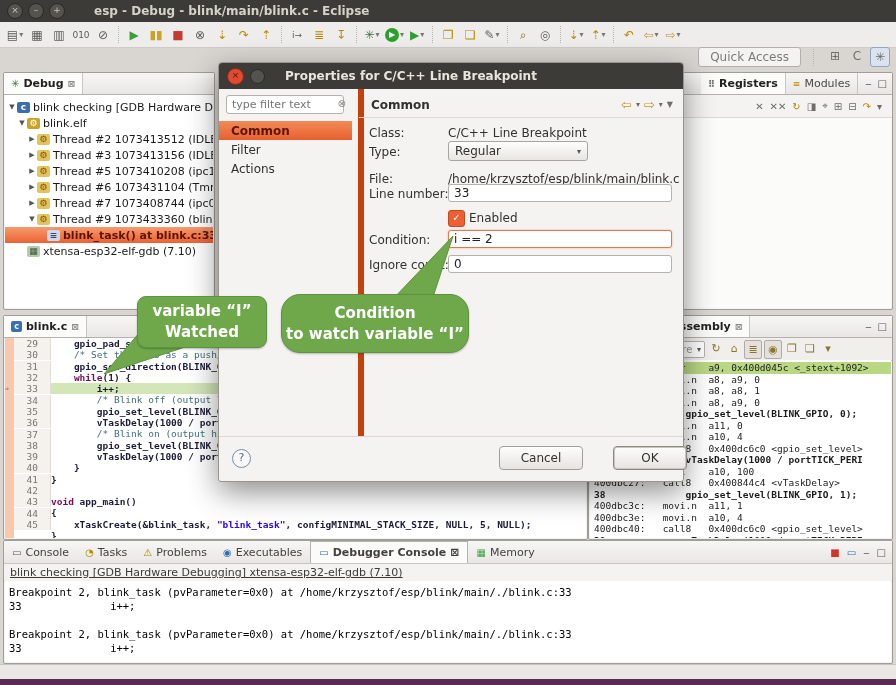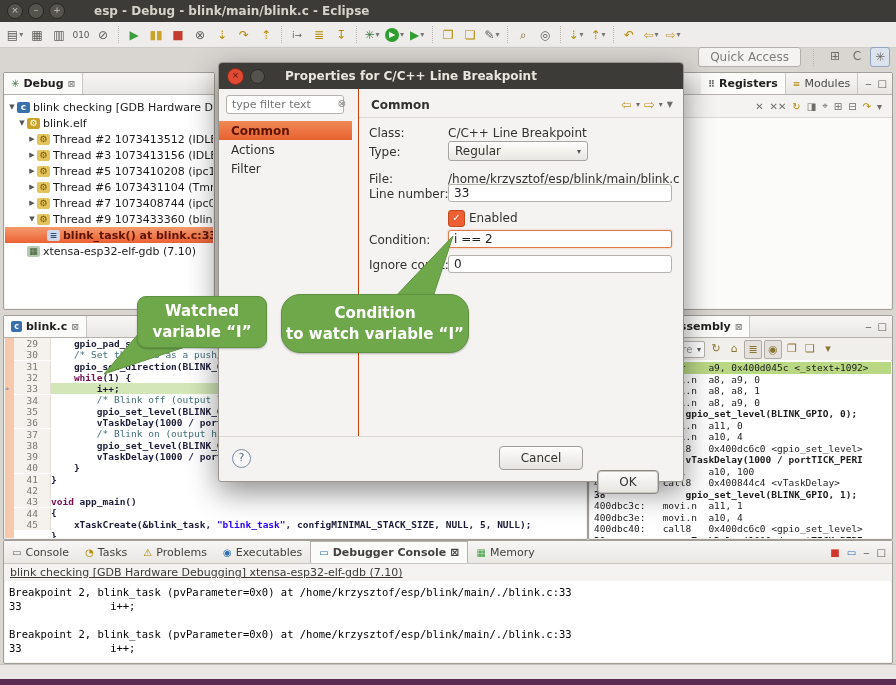--- a/index.html
+++ b/index.html
@@ -95,21 +95,21 @@
   
   #dialog{position:absolute;left:218px;top:62px;width:466px;height:420px;background:#f4f3f1;
           border:1px solid #98958f;border-radius:4px 4px 3px 3px;box-shadow:0 10px 30px rgba(0,0,0,.45);z-index:10;
           box-sizing:border-box;}
   #dialog-titlebar{height:26px;background:#3c3b37;border-radius:3px 3px 0 0;display:flex;align-items:center;
                    gap:6px;padding-left:8px;}
   #dialog-close{width:15px;height:15px;border-radius:50%;background:#de4b32;border:1px solid #8e2417;
                 color:#5b1109;font-size:9px;line-height:13px;text-align:center;}
   .dlg-circ{width:13px;height:13px;border-radius:50%;background:#55534d;border:1px solid #292824;}
   #dialog-title{color:#e8e5de;font-weight:bold;font-size:12px;margin-left:14px;white-space:nowrap;}
-  #dlg-left{position:absolute;left:0;top:26px;width:139px;bottom:44px;border-right:1px solid #c2410c;
+  #dlg-left{position:absolute;left:0;top:26px;width:139px;bottom:44px;border-right:6px solid #c2410c;
             background:#f4f3f1;}
   #dlg-filter{position:absolute;left:7px;top:6px;width:118px;height:19px;border:1px solid #b5b2ad;border-radius:3px;
               background:#fff;font-size:11px;color:#9a9894;padding:0 16px 0 5px;box-sizing:border-box;
               font-family:"DejaVu Sans","Liberation Sans",sans-serif;}
   #dlg-filter-clear{position:absolute;right:12px;top:9px;font-size:10px;color:#8a8782;}
   #dlg-tree{position:absolute;left:0px;top:32px;right:6px;}
   .dtitem{height:19px;display:flex;align-items:center;padding-left:12px;font-size:12px;color:#33312d;}
   .dtitem.sel{background:linear-gradient(#f08a57,#e8612f);color:#5d1400;font-weight:bold;}
   #dlg-right{position:absolute;left:140px;top:26px;right:0;bottom:44px;}
   #dlg-header{position:absolute;left:12px;top:9px;font-weight:bold;font-size:12px;color:#33312d;}
@@ -128,21 +128,21 @@
   #type-combo .arrow{margin-left:auto;font-size:8px;color:#555;}
   #enabled-box{position:absolute;left:89px;width:15px;height:15px;border-radius:3px;background:#ee6033;
                border:1px solid #c44a20;color:#fff;font-size:10px;line-height:14px;text-align:center;}
   #dlg-btnbar{position:absolute;left:0;right:0;bottom:0;height:44px;border-top:1px solid #dcd9d4;}
   #dlg-help{position:absolute;left:13px;top:12px;width:17px;height:17px;border-radius:50%;border:1px solid #7a8aa8;
             color:#56688c;font-size:11px;line-height:16px;text-align:center;background:#f8f8f7;}
   .dlgbtn{position:absolute;top:9px;height:24px;border:1px solid #a19e99;border-radius:4px;
           background:linear-gradient(#fdfdfc,#e6e4e0);font-size:12px;color:#33312d;
           display:flex;align-items:center;justify-content:center;box-sizing:border-box;}
   #cancel-btn{left:280px;width:84px;}
-  #ok-btn{left:378px;width:62px;border-color:#8c8984;box-shadow:0 0 0 1px #c9c6c1 inset;margin-top:24px;}
+  #ok-btn{left:394px;width:74px;border-color:#8c8984;box-shadow:0 0 0 1px #c9c6c1 inset;}
   
   #tails{position:absolute;inset:0;z-index:20;pointer-events:none;}
   .callout{position:absolute;z-index:21;background:#6fa84b;border:1px solid #5e9240;border-radius:9px;
            color:#fff;font-weight:bold;font-size:15px;text-align:center;display:flex;flex-direction:column;
            justify-content:center;line-height:21px;box-shadow:0 1px 2px rgba(0,0,0,.25);}
   #callout-1{left:137px;top:296px;width:128px;height:50px;}
   #callout-2{left:281px;top:294px;width:186px;height:57px;border-radius:19px;}
 </style>
 </head>
 <body>
@@ -435,22 +435,22 @@
     <div id="dialog-titlebar">
       <span id="dialog-close">×</span>
       <span class="dlg-circ"></span>
       <span id="dialog-title">Properties for C/C++ Line Breakpoint</span>
     </div>
     <div id="dlg-left">
       <input id="dlg-filter" placeholder="type filter text" style="">
       <span id="dlg-filter-clear">⊗</span>
       <div id="dlg-tree">
           <div class="dtitem sel">Common</div>
+          <div class="dtitem">Filter</div>
           <div class="dtitem">Actions</div>
-          <div class="dtitem">Filter</div>
         </div>
     </div>
     <div id="dlg-right">
       <span id="dlg-header">Common</span>
       <span id="dlg-nav">
         <span>⇦</span>
           <span class="sm">▾</span>
         <span>⇨</span>
           <span class="sm">▾</span>
         <span class="sm">▼</span>
@@ -487,21 +487,21 @@
       <span class="dlgbtn" id="ok-btn">OK</span>
     </div>
   </div>
 
   <svg id="tails" width="896" height="685">
     <polygon points="152,318 188,346 104,374" fill="#6fa84b" stroke="#5e9240" stroke-width="1"></polygon>
     <polygon points="392,300 432,300 453,236" fill="#6fa84b" stroke="#5e9240" stroke-width="1"></polygon>
   </svg>
 
   <div class="callout" id="callout-1">
+    <div>variable “I”</div>
     <div>Watched</div>
-    <div>variable “I”</div>
   </div>
   <div class="callout" id="callout-2">
     <div>Condition</div>
     <div>to watch variable “I”</div>
   </div>
 
 </div>
 
 </body></html>

